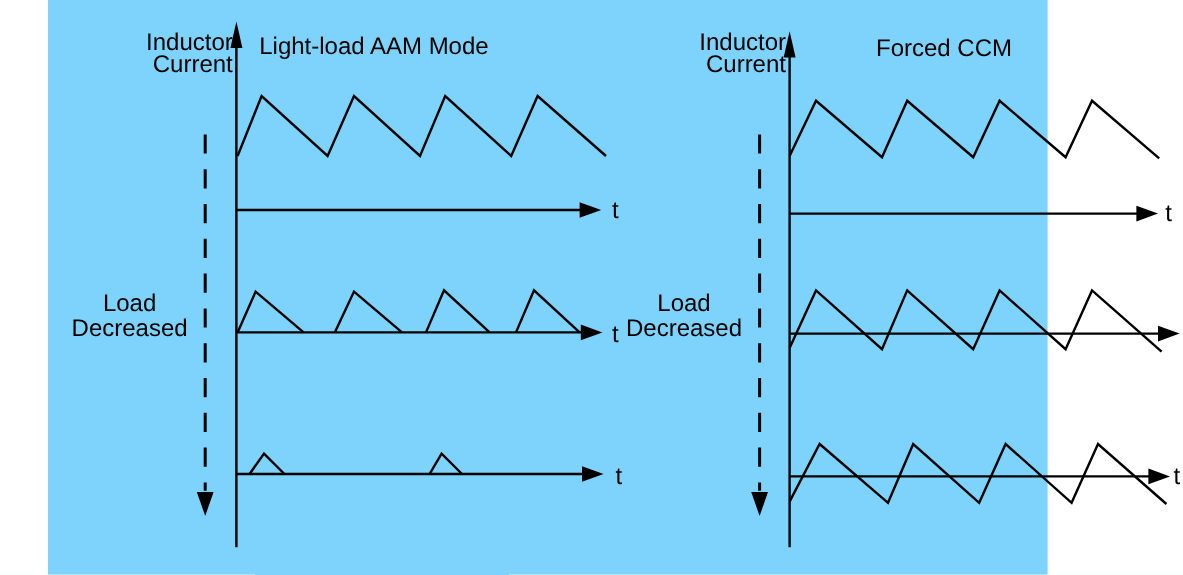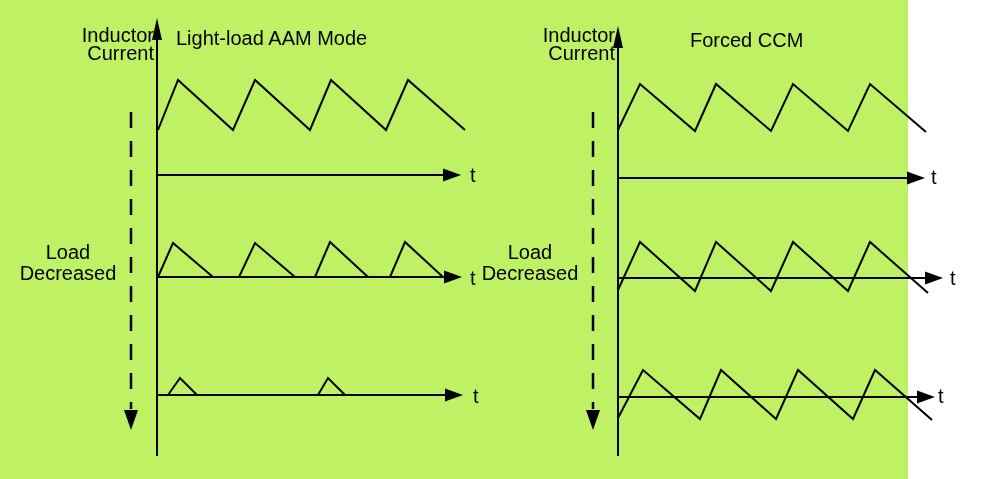--- a/index.html
+++ b/index.html
@@ -1,16 +1,16 @@
 <!DOCTYPE html>
 <html><head>
 <meta charset="utf-8">
 <style>
   html, body { margin: 0; padding: 0; background: #ffffff; }
-  .figure-wrap { width: 908px; height: 479px; position: relative; background: #bef264; }
+  .figure-wrap { width: 833px; height: 479px; position: relative; background: #7dd3fc; margin-left: 40px; }
   svg { display: block; }
   svg text {
     font-family: "Liberation Sans", sans-serif;
     font-size: 20px;
     fill: #000000;
   }
 </style>
 </head>
 <body>
 

